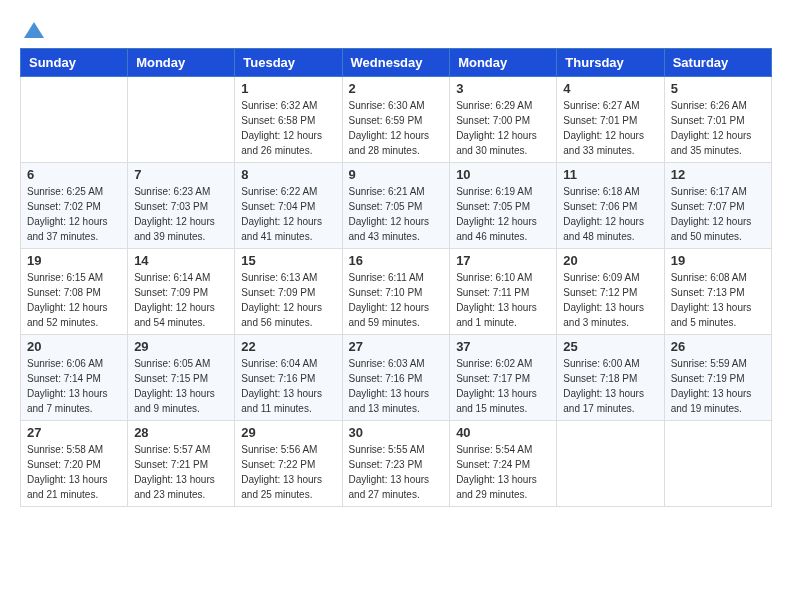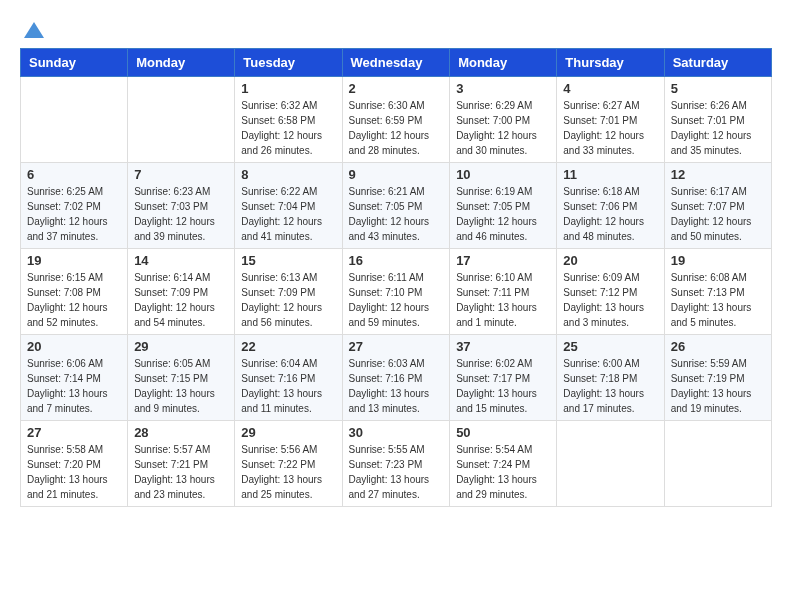--- a/index.html
+++ b/index.html
@@ -250,20 +250,20 @@
         </td>
         <td>
           <span class="day-number">29</span>
           <div class="day-info">Sunrise: 5:56 AM<br>Sunset: 7:22 PM<br>Daylight: 13 hours and 25 minutes.</div>
         </td>
         <td>
           <span class="day-number">30</span>
           <div class="day-info">Sunrise: 5:55 AM<br>Sunset: 7:23 PM<br>Daylight: 13 hours and 27 minutes.</div>
         </td>
         <td>
-          <span class="day-number">50</span>
+          <span class="day-number">40</span>
           <div class="day-info">Sunrise: 5:54 AM<br>Sunset: 7:24 PM<br>Daylight: 13 hours and 29 minutes.</div>
         </td>
         <td class="empty-cell"></td>
         <td class="empty-cell"></td>
       </tr>
     </tbody>
 </table>
 
 </body></html>

